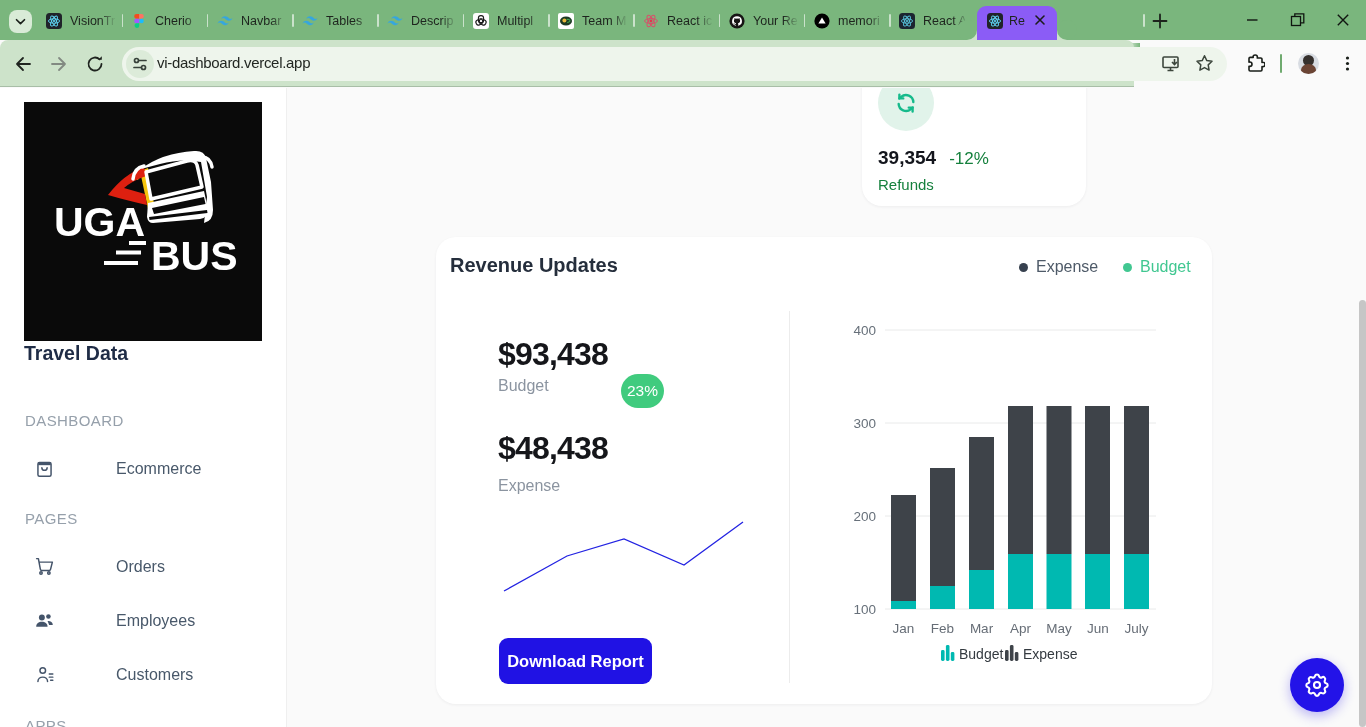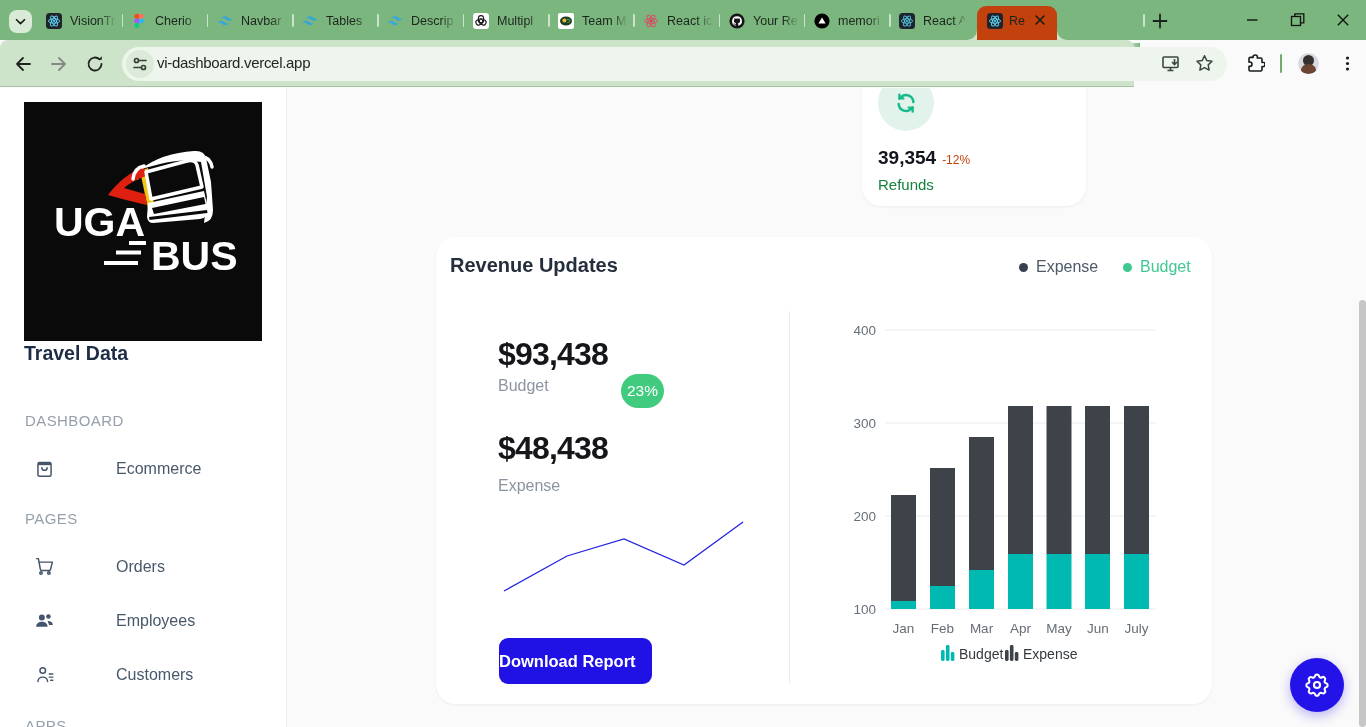--- a/index.html
+++ b/index.html
@@ -8,21 +8,21 @@
   .abs { position:absolute; }
 
   
   #tabbar { position:absolute; left:0; top:0; width:1366px; height:40px; background:#7ab67d; }
   #toolbar { position:absolute; left:0; top:40px; width:1134px; height:47px; background:#cde3ca; border-bottom:1px solid #a8bea7; border-radius:8px 8px 0 0; }
   .tab { position:absolute; top:6px; height:34px; }
   .tab .fav { position:absolute; left:10px; top:7px; width:16px; height:16px; }
   .tab .txt { position:absolute; left:34px; top:8px; width:46px; height:16px; font-size:12.5px; color:#1e241e; white-space:nowrap; overflow:hidden; }
   .tab .txt::after { content:""; position:absolute; right:0; top:0; width:16px; height:16px; background:linear-gradient(90deg, rgba(122,182,125,0), #7ab67d); }
   .sep { position:absolute; top:14px; width:1.5px; height:13px; background:rgba(255,255,255,.6); border-radius:1px; }
-  #activetab { position:absolute; left:977px; top:6px; width:80px; height:34px; background:#c2410c; border-radius:9px 9px 0 0; }
+  #activetab { position:absolute; left:977px; top:6px; width:80px; height:34px; background:#8b5cf6; border-radius:9px 9px 0 0; }
   #activetab .foot { position:absolute; bottom:0; width:10px; height:10px; background:#cde3ca; }
   #activetab .foot.l { left:-10px; }
   #activetab .foot.r { right:-10px; }
   #activetab .foot::after { content:""; position:absolute; width:20px; height:20px; border-radius:50%; background:#7ab67d; bottom:0; }
   #activetab .foot.l::after { right:0; }
   #activetab .foot.r::after { left:0; }
   #activetab .txt { position:absolute; left:32px; top:8px; font-size:12.5px; color:#1e241e; }
   #chevbtn { position:absolute; left:9px; top:10px; width:23px; height:23px; border-radius:8px; background:#d9ebd7; }
 
   
@@ -343,39 +343,39 @@
     </div>
 
     <div class="card" style="left:862px;top:-29px;width:224px;height:147px;">
       <div class="abs" style="left:16px;top:16px;width:56px;height:56px;border-radius:50%;background:#e1f3ea;"></div>
       <svg class="abs" style="left:33px;top:33px" width="22" height="22" viewBox="0 0 24 24" fill="none" stroke="#15ba8b" stroke-width="2.6" stroke-linecap="round">
           <path d="M20 11A8 8 0 0 0 6.7 5.3L4.8 7"></path>
           <path d="M4.8 2.8V7h4.2"></path>
           <path d="M4 13a8 8 0 0 0 13.3 5.7l1.9-1.7"></path>
           <path d="M19.2 21.2V17H15"></path>
         </svg>
-      <div class="abs" style="left:16px;top:88px;font-size:19px;font-weight:bold;color:#13151c;">39,354<span style="font-weight:normal;font-size:12px;color:#c2410c;margin-left:6px;">-12%</span></div>
+      <div class="abs" style="left:16px;top:88px;font-size:19px;font-weight:bold;color:#13151c;">39,354<span style="font-weight:normal;font-size:17px;color:#15803d;margin-left:13px;">-12%</span></div>
       <div class="abs" style="left:16px;top:117px;font-size:15px;color:#15803d;">Refunds</div>
     </div>
 
     <div class="card" style="left:436px;top:149px;width:776px;height:467px;">
       <div class="abs" style="left:14px;top:17px;font-size:20px;font-weight:bold;color:#252e3c;">Revenue Updates</div>
 
       <div class="abs" style="left:583px;top:21px;font-size:16px;color:#4e5a68;"><span style="display:inline-block;width:9px;height:9px;border-radius:50%;background:#37414f;margin-right:8px;"></span>Expense</div>
       <div class="abs" style="left:687px;top:21px;font-size:16px;color:#41c791;"><span style="display:inline-block;width:9px;height:9px;border-radius:50%;background:#41c791;margin-right:8px;"></span>Budget</div>
 
       <div class="abs" style="left:62px;top:99px;font-size:32px;letter-spacing:-0.8px;font-weight:bold;color:#15161a;">$93,438</div>
       <div class="abs" style="left:185px;top:105px;width:43px;height:34px;border-radius:17px;background:#40cb7e;color:#fff;font-size:15.5px;text-align:center;line-height:34px;margin-top:32px;">23%</div>
       <div class="abs" style="left:62px;top:140px;font-size:16px;color:#8b94a0;">Budget</div>
       <div class="abs" style="left:62px;top:193px;font-size:32px;letter-spacing:-0.8px;font-weight:bold;color:#15161a;">$48,438</div>
       <div class="abs" style="left:62px;top:240px;font-size:16px;color:#8b94a0;">Expense</div>
       <svg class="abs" style="left:59px;top:279px" width="255" height="85" viewBox="0 0 255 85">
           <polyline points="9,75 72,40 129,23 189,49 248,6" fill="none" stroke="#2323e2" stroke-width="1.3"></polyline>
         </svg>
-      <div class="abs" style="left:63px;top:401px;width:153px;height:46px;border-radius:9px;background:#2012e4;color:#fff;font-size:16.5px;font-weight:600;line-height:46px;">Download Report</div>
+      <div class="abs" style="left:63px;top:401px;width:153px;height:46px;border-radius:9px;background:#2012e4;color:#fff;font-size:16.5px;font-weight:600;text-align:center;line-height:46px;">Download Report</div>
 
       <div class="abs" style="left:353px;top:74px;width:1px;height:372px;background:#ececec;"></div>
 
       <svg class="abs" style="left:409px;top:74px" width="320" height="385" viewBox="0 0 320 385">
         <g stroke="#e9eaea" stroke-width="1">
           <line x1="40" y1="19" x2="311" y2="19"></line>
           <line x1="40" y1="112" x2="311" y2="112"></line>
           <line x1="40" y1="205" x2="311" y2="205"></line>
           <line x1="40" y1="298" x2="311" y2="298"></line>
         </g>

